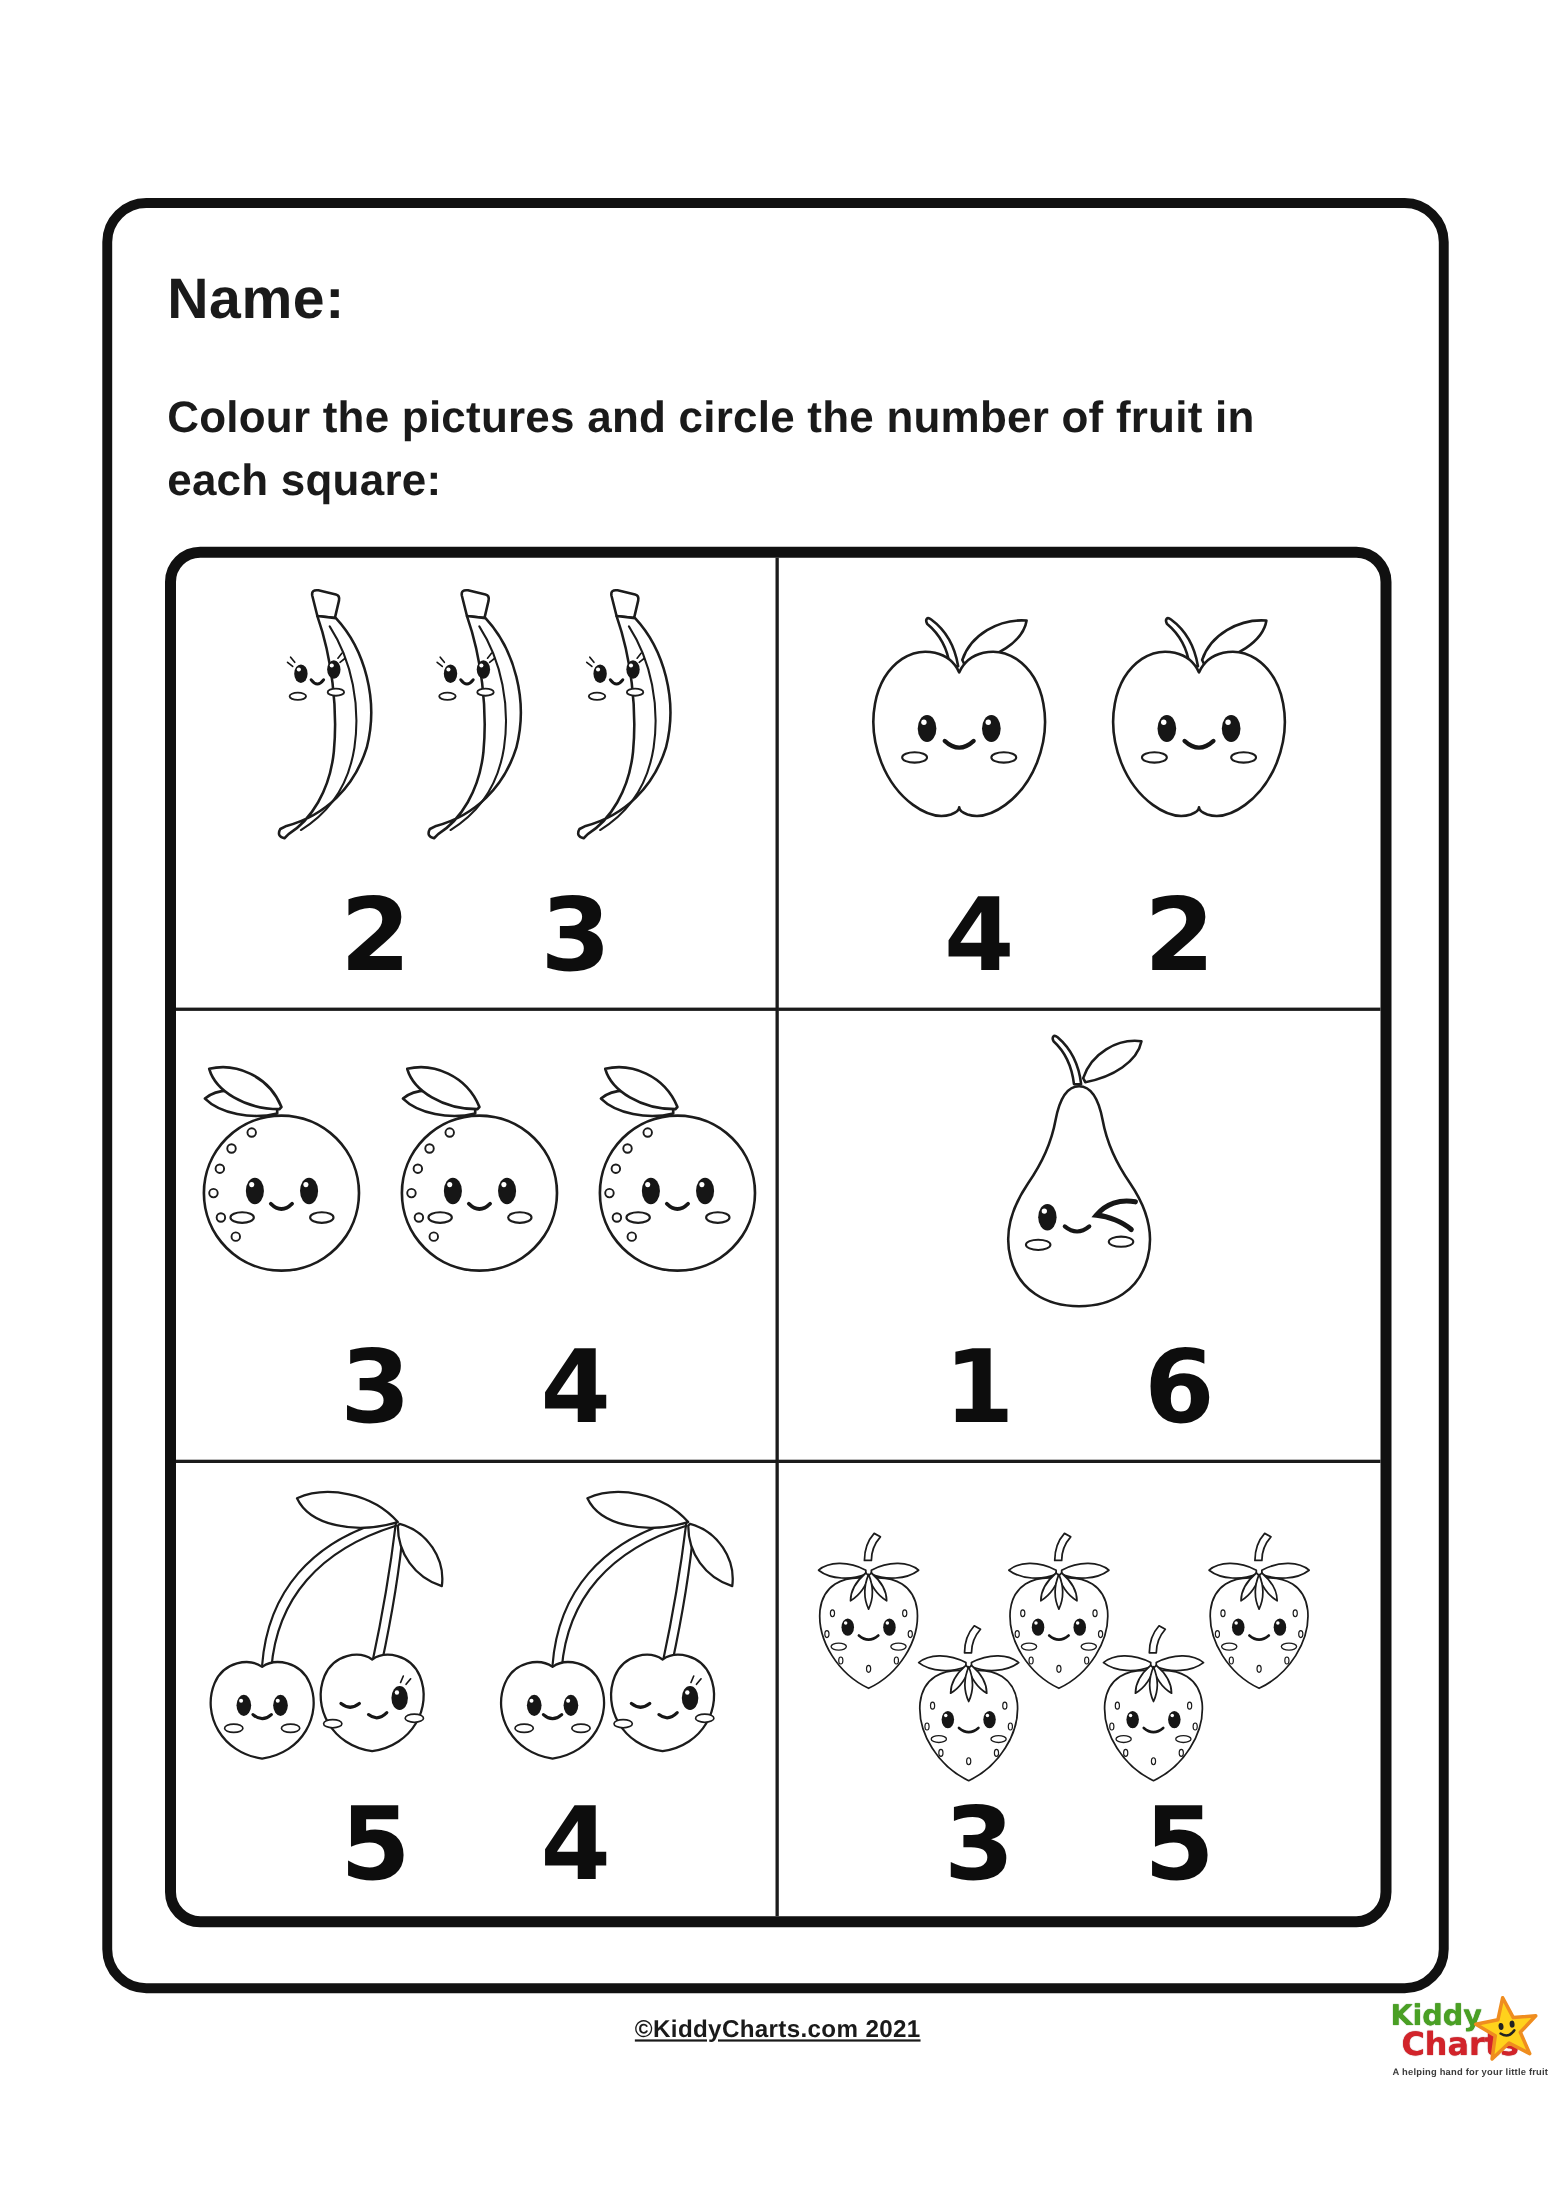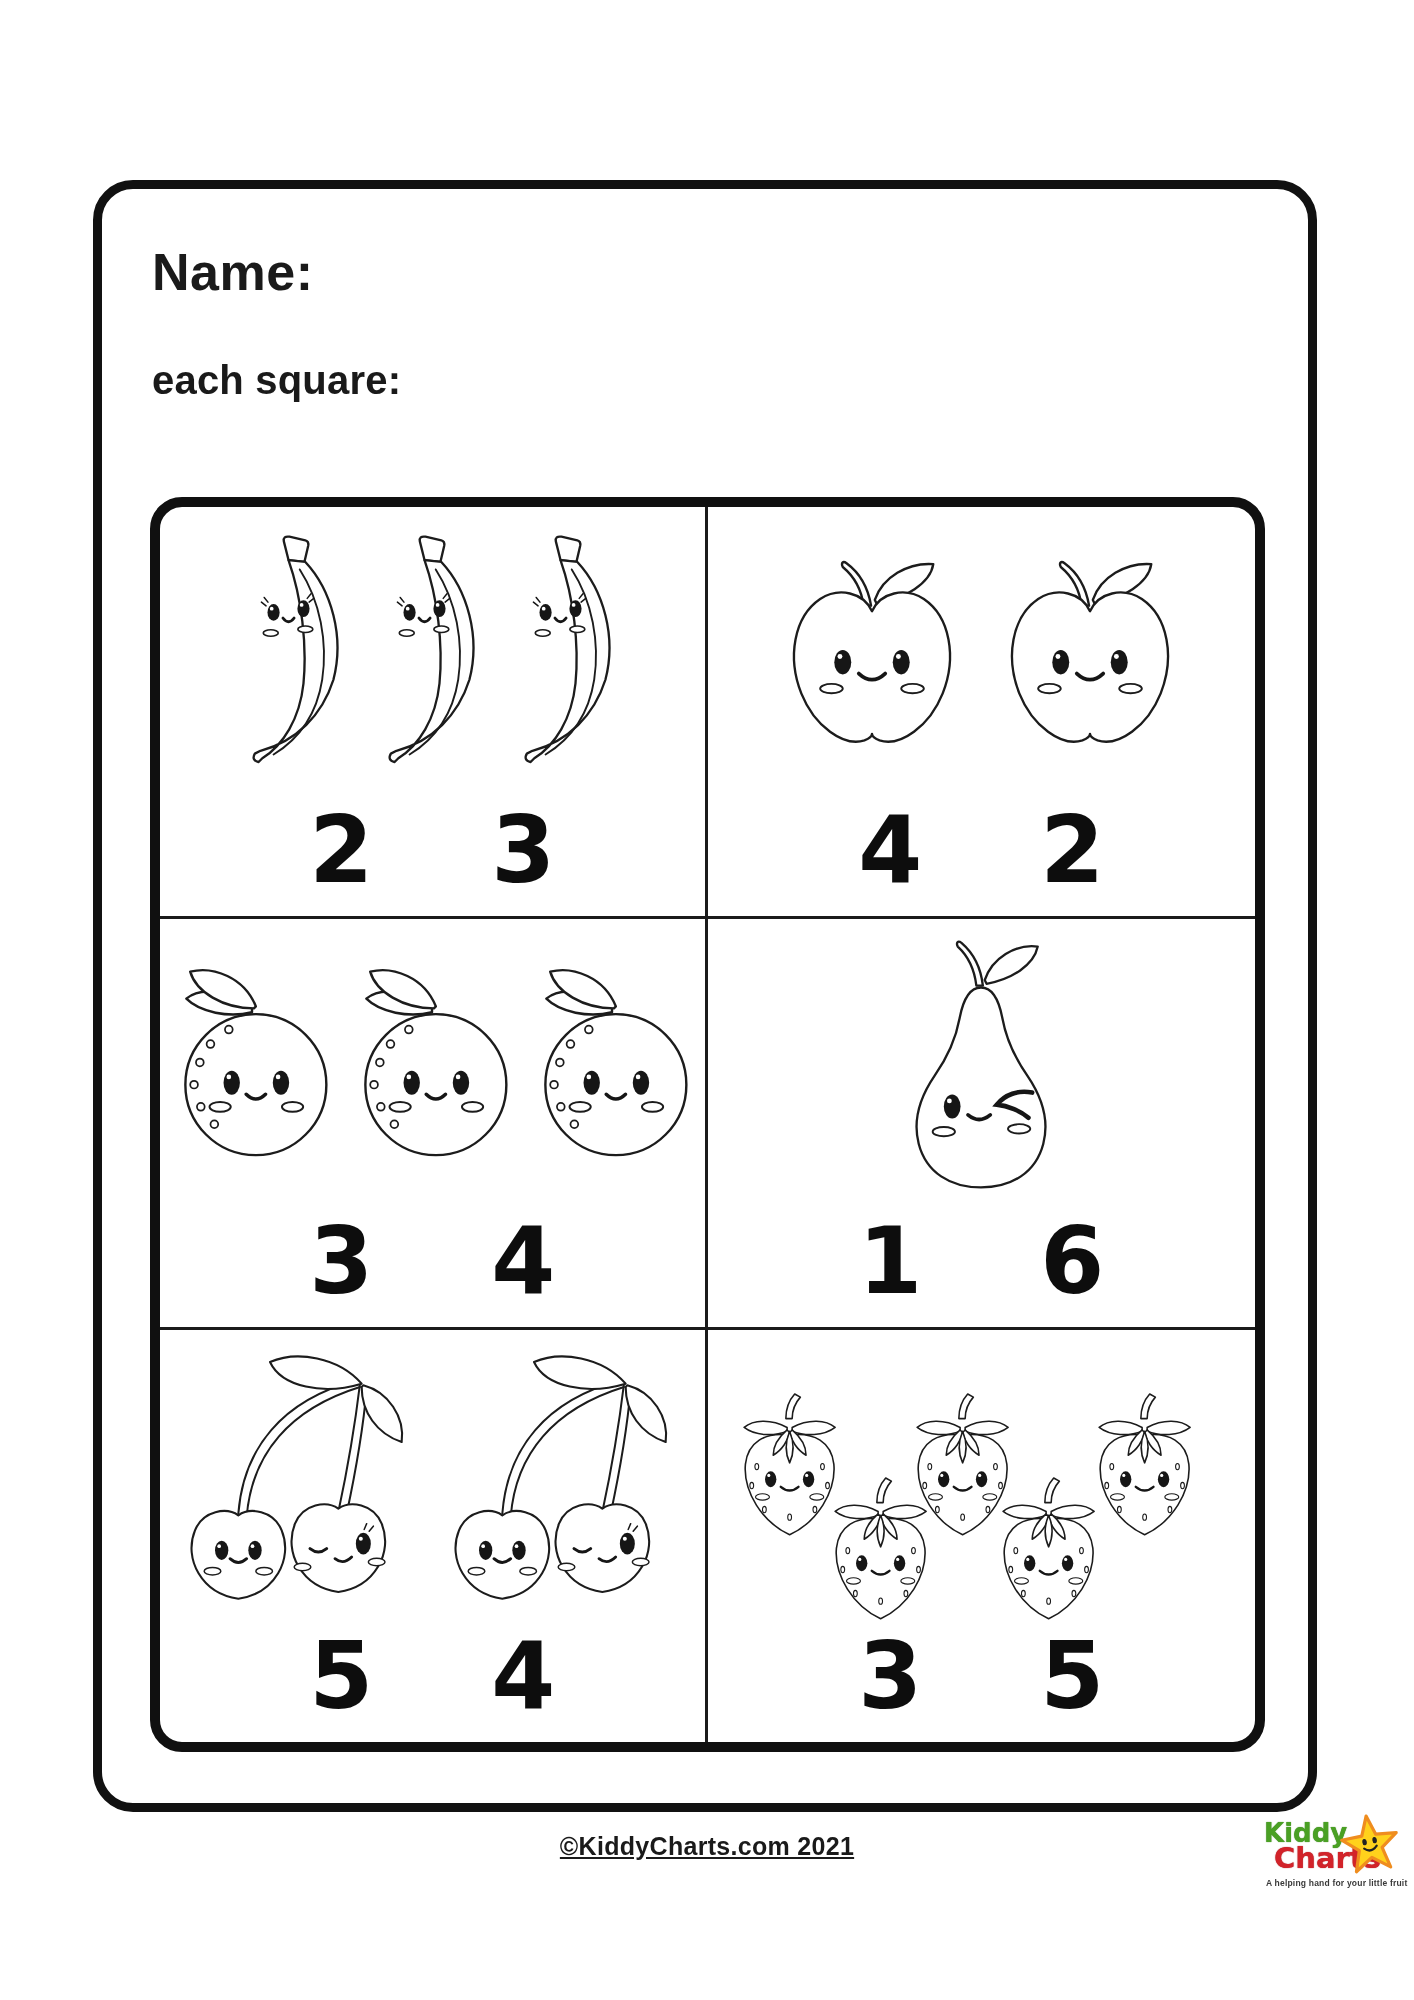--- a/index.html
+++ b/index.html
@@ -22,21 +22,21 @@
   svg.fruit{display:block;flex:0 0 auto;}
   .banana{width:150px;height:245px;margin:10px -7px 0 -7px;}
   .apple{width:198px;height:208px;margin:0 10px;}
   .orange{width:170px;height:197px;margin:0 5px;}
   .pear{width:186px;height:265px;}
   .cherries{width:250px;height:265px;margin:0 7px;}
   .berry-field{position:relative;width:100%;height:100%;}
   .strawberry{position:absolute;width:120px;height:153px;}
   .sb1{left:21px;top:62px;} .sb2{left:112px;top:146px;} .sb3{left:194px;top:62px;}
   .sb4{left:280px;top:146px;} .sb5{left:376px;top:62px;}
-  .footer{position:absolute;left:0;top:1832px;width:1414px;text-align:center;font-size:25px;
+  .footer{position:absolute;left:0;top:1832px;width:1414px;text-align:center;font-size:22px;
           font-weight:700;text-decoration:underline;letter-spacing:.3px;}
   .logo{position:absolute;left:1262px;top:1818px;width:150px;height:80px;}
   .logo-kiddy{position:absolute;left:2px;top:0;font-family:"DejaVu Sans",sans-serif;font-size:26px;
           font-weight:800;color:#4aa024;text-shadow:0 0 1px #2c7a12;}
   .logo-charts{position:absolute;left:12px;top:23px;font-family:"DejaVu Sans",sans-serif;font-size:29px;
           font-weight:800;color:#d2232a;text-shadow:0 0 1px #9c1217;}
   .logo-star{position:absolute;left:76px;top:-6px;width:64px;height:64px;transform:rotate(-8deg);}
   .logo-tagline{position:absolute;left:4px;top:60px;width:146px;font-size:8.5px;font-weight:700;
           color:#3a3a3a;white-space:nowrap;letter-spacing:.2px;}
   .hidden-defs{position:absolute;width:0;height:0;overflow:hidden;}
@@ -192,20 +192,21 @@
   </defs>
 </svg>
 
 <div class="canvas">
 
   <div class="page-border"></div>
 
   <div class="name-label">Name:</div>
 
   <div class="instruction">
+    <div>Colour the pictures and circle the number of fruit in</div>
     <div>each square:</div>
   </div>
 
   <div class="grid">
 
     <div class="cell">
       <div class="fruit-zone">
         <svg class="fruit banana">
             <use href="#sym-banana"></use>
           </svg>

